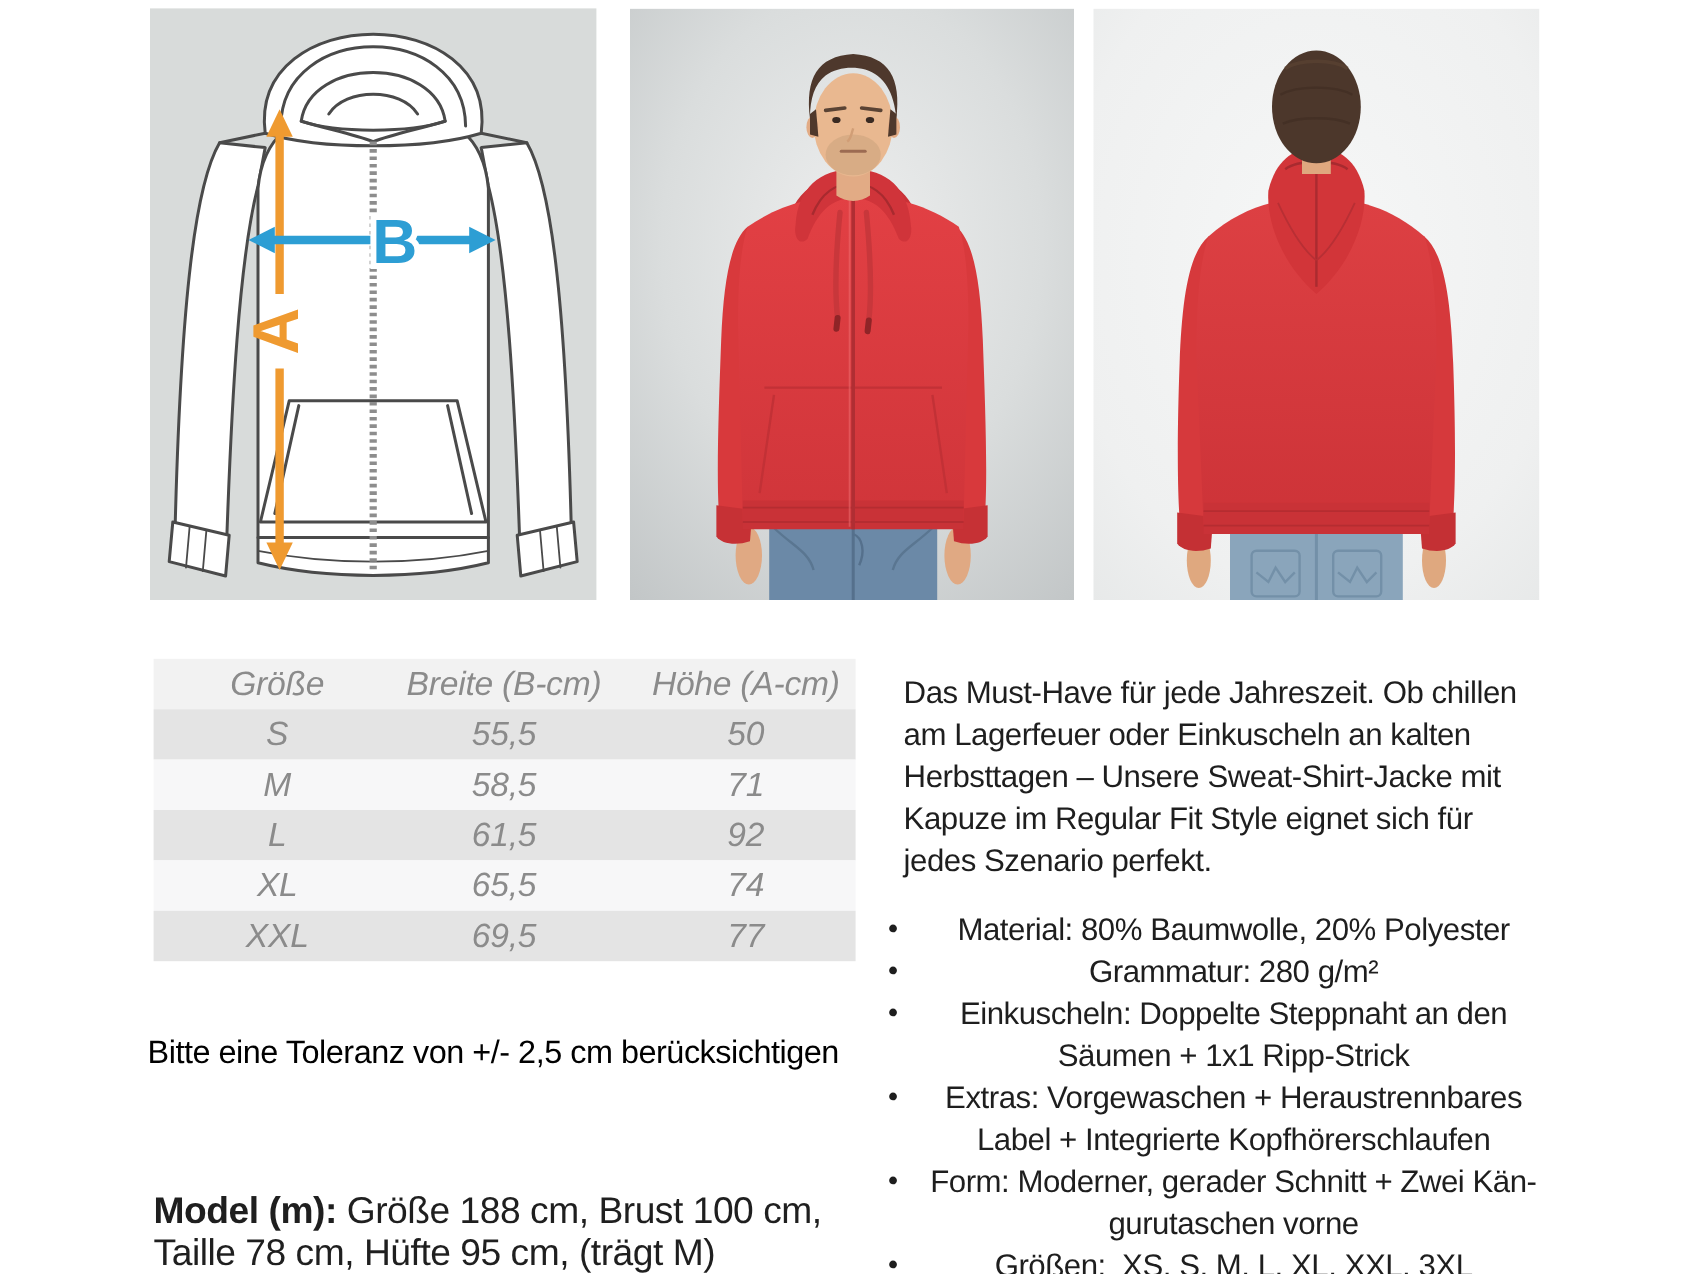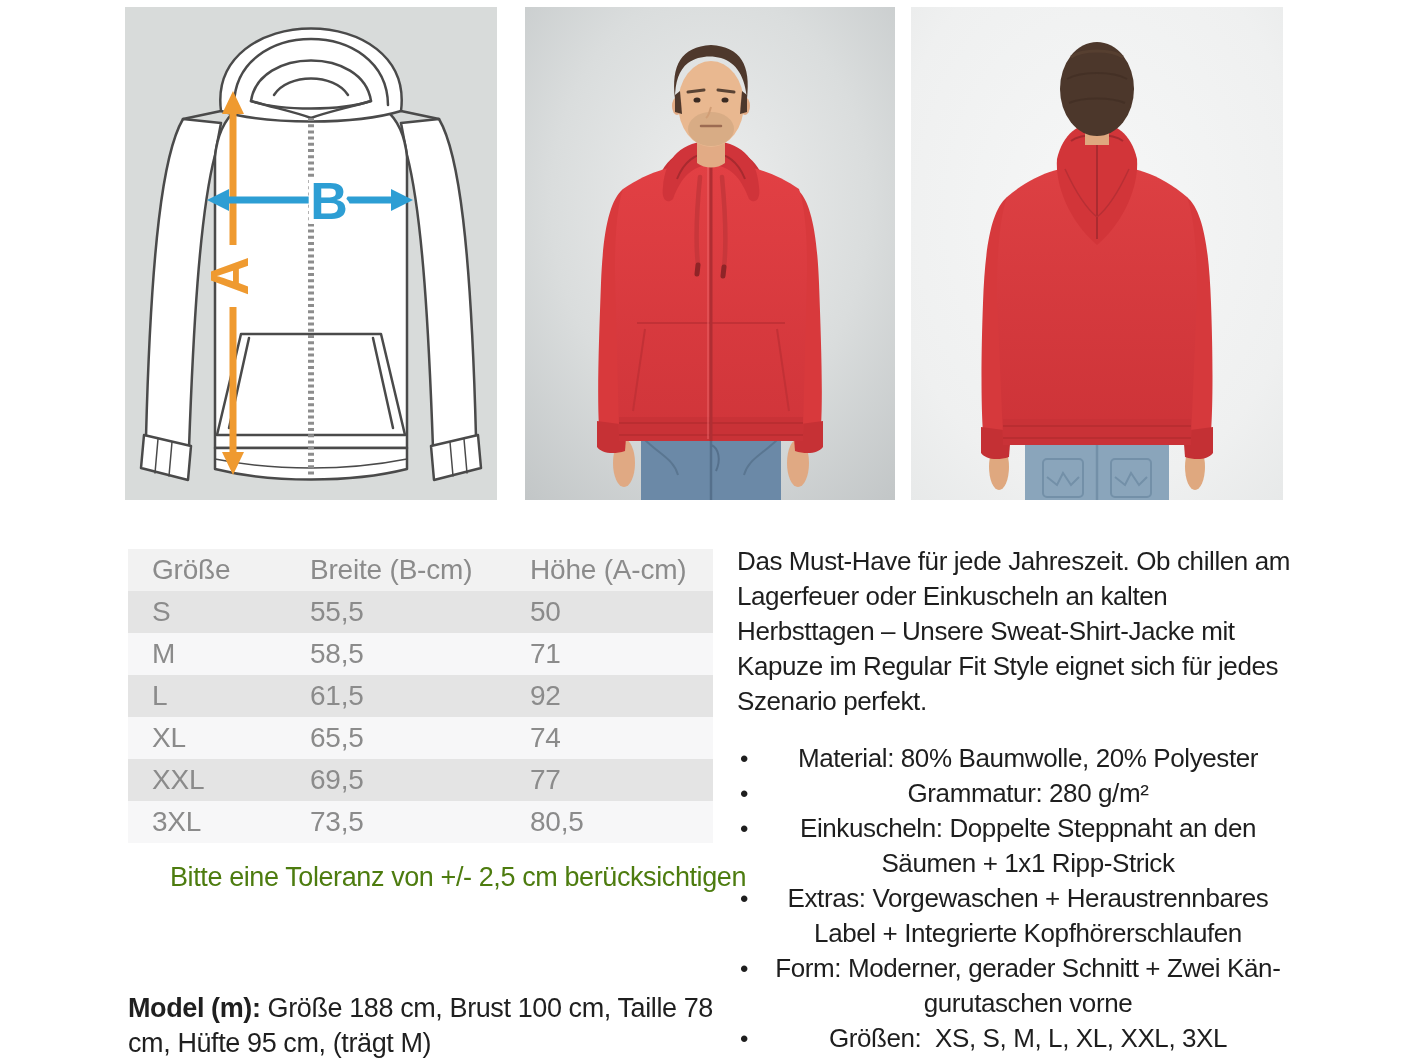--- a/index.html
+++ b/index.html
@@ -15,36 +15,36 @@
   .panel{position:absolute;top:7px;height:493px;overflow:hidden;}
   #diagram-panel{left:125px;width:372px;background:#d8dbda;}
   #front-panel{left:525px;width:370px;}
   #back-panel{left:911px;width:372px;}
   .panel svg{display:block;}
 
   
   #size-table-wrap{left:128px;top:549px;}
   table{border-collapse:collapse;table-layout:fixed;width:585px;
         font-size:28px;color:#8b8b8b;letter-spacing:-0.2px;}
-  th,td{height:42px;padding:0;text-align:left;font-weight:normal;vertical-align:middle;}
+  th,td{height:42px;padding:0;text-align:center;font-weight:normal;vertical-align:middle;font-style:italic;}
   th:first-child,td:first-child{padding-left:24px;}
   thead tr{background:#f2f2f2;}
   tr.stripe-dark{background:#e4e4e4;}
   tr.stripe-light{background:#f7f7f8;}
 
   
-  #tolerance-note{left:123px;top:862px;font-size:27px;letter-spacing:-0.4px;color:#4d7c0f;margin-left:47px;}
-  #model-info{left:128px;top:991px;width:620px;font-size:27px;line-height:35px;
+  #tolerance-note{left:123px;top:862px;font-size:27px;letter-spacing:-0.4px;color:#000000;}
+  #model-info{left:128px;top:991px;width:620px;font-size:31px;line-height:35px;
               letter-spacing:-0.4px;color:#1f1f1f;}
   #model-info b{font-weight:bold;}
 
   
   #description{left:737px;top:544px;width:555px;font-size:26px;line-height:35px;
                letter-spacing:-0.4px;color:#1e1e1e;hyphens:manual;}
-  #description p{margin:0;}
+  #description p{margin:16px;}
   #description ul{list-style:none;margin:22px 0 0 0;padding:0;text-align:center;}
   #description li{position:relative;padding-left:27px;}
   #description li::before{content:"\2022";position:absolute;left:3px;top:0;
                           font-size:24px;line-height:35px;color:#1e1e1e;}
 </style>
 </head>
 <body>
 
 <div class="panel" id="diagram-panel">
   <svg viewBox="0 0 372 493" width="372" height="493">
@@ -263,25 +263,20 @@
         <tr class="stripe-light">
           <td>XL</td>
           <td>65,5</td>
           <td>74</td>
         </tr>
         <tr class="stripe-dark">
           <td>XXL</td>
           <td>69,5</td>
           <td>77</td>
         </tr>
-        <tr class="stripe-light">
-          <td>3XL</td>
-          <td>73,5</td>
-          <td>80,5</td>
-        </tr>
       </tbody>
   </table>
 </div>
 
 <div class="abs" id="tolerance-note">Bitte eine Toleranz von +/- 2,5 cm berücksichtigen</div>
 
 <div class="abs" id="model-info"><b>Model (m):</b><span> Größe 188 cm, Brust 100 cm, Taille 78 cm, Hüfte 95 cm, (trägt M)</span></div>
 
 <div class="abs" id="description">
   <p>Das Must-Have für jede Jahreszeit. Ob chillen am Lagerfeuer oder Einkuscheln an kalten Herbsttagen – Unsere Sweat-Shirt-Jacke mit Kapuze im Regular Fit Style eignet sich für jedes Szenario perfekt.</p>

